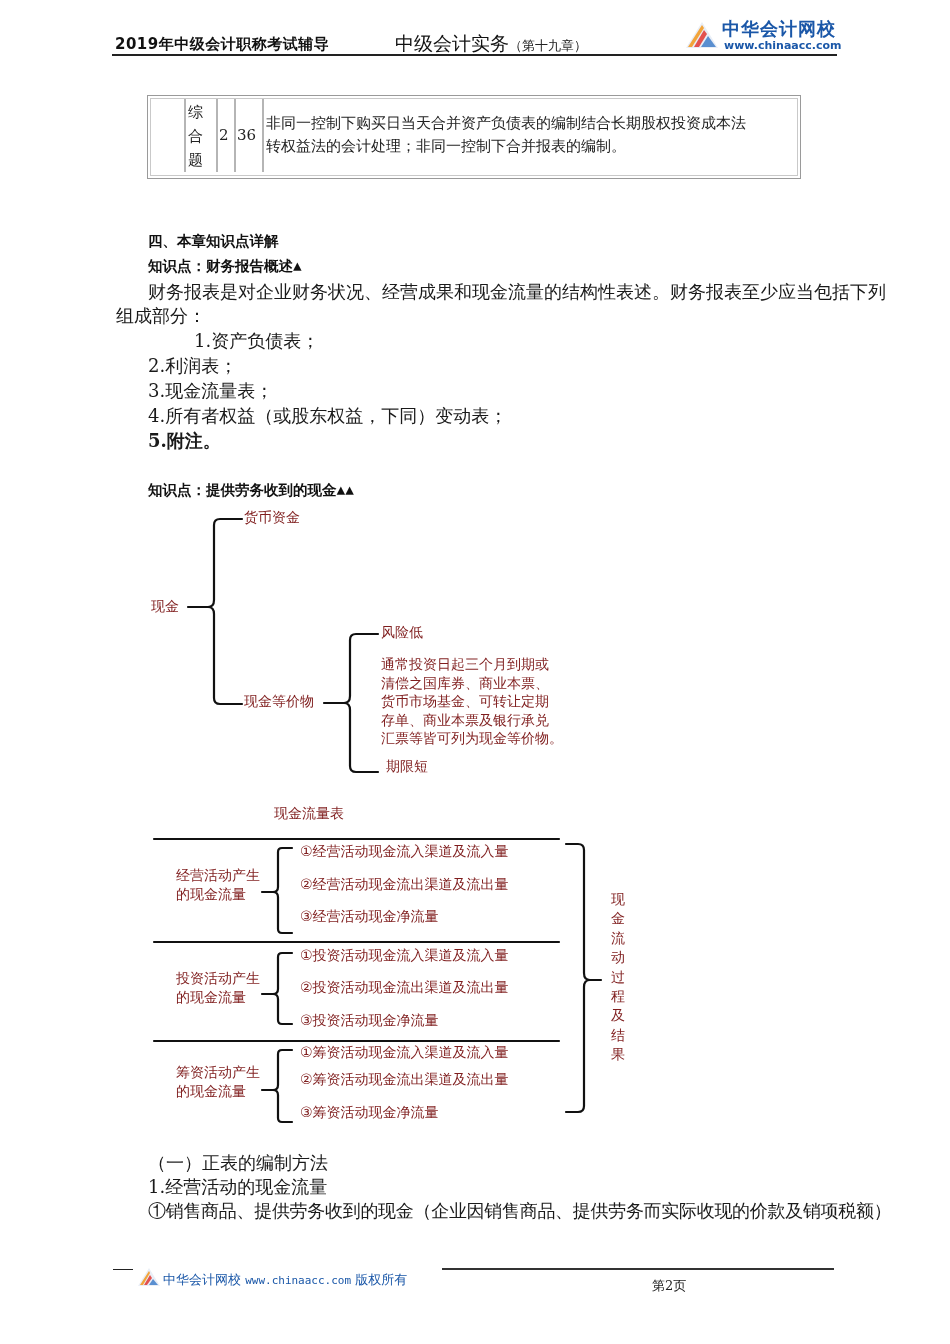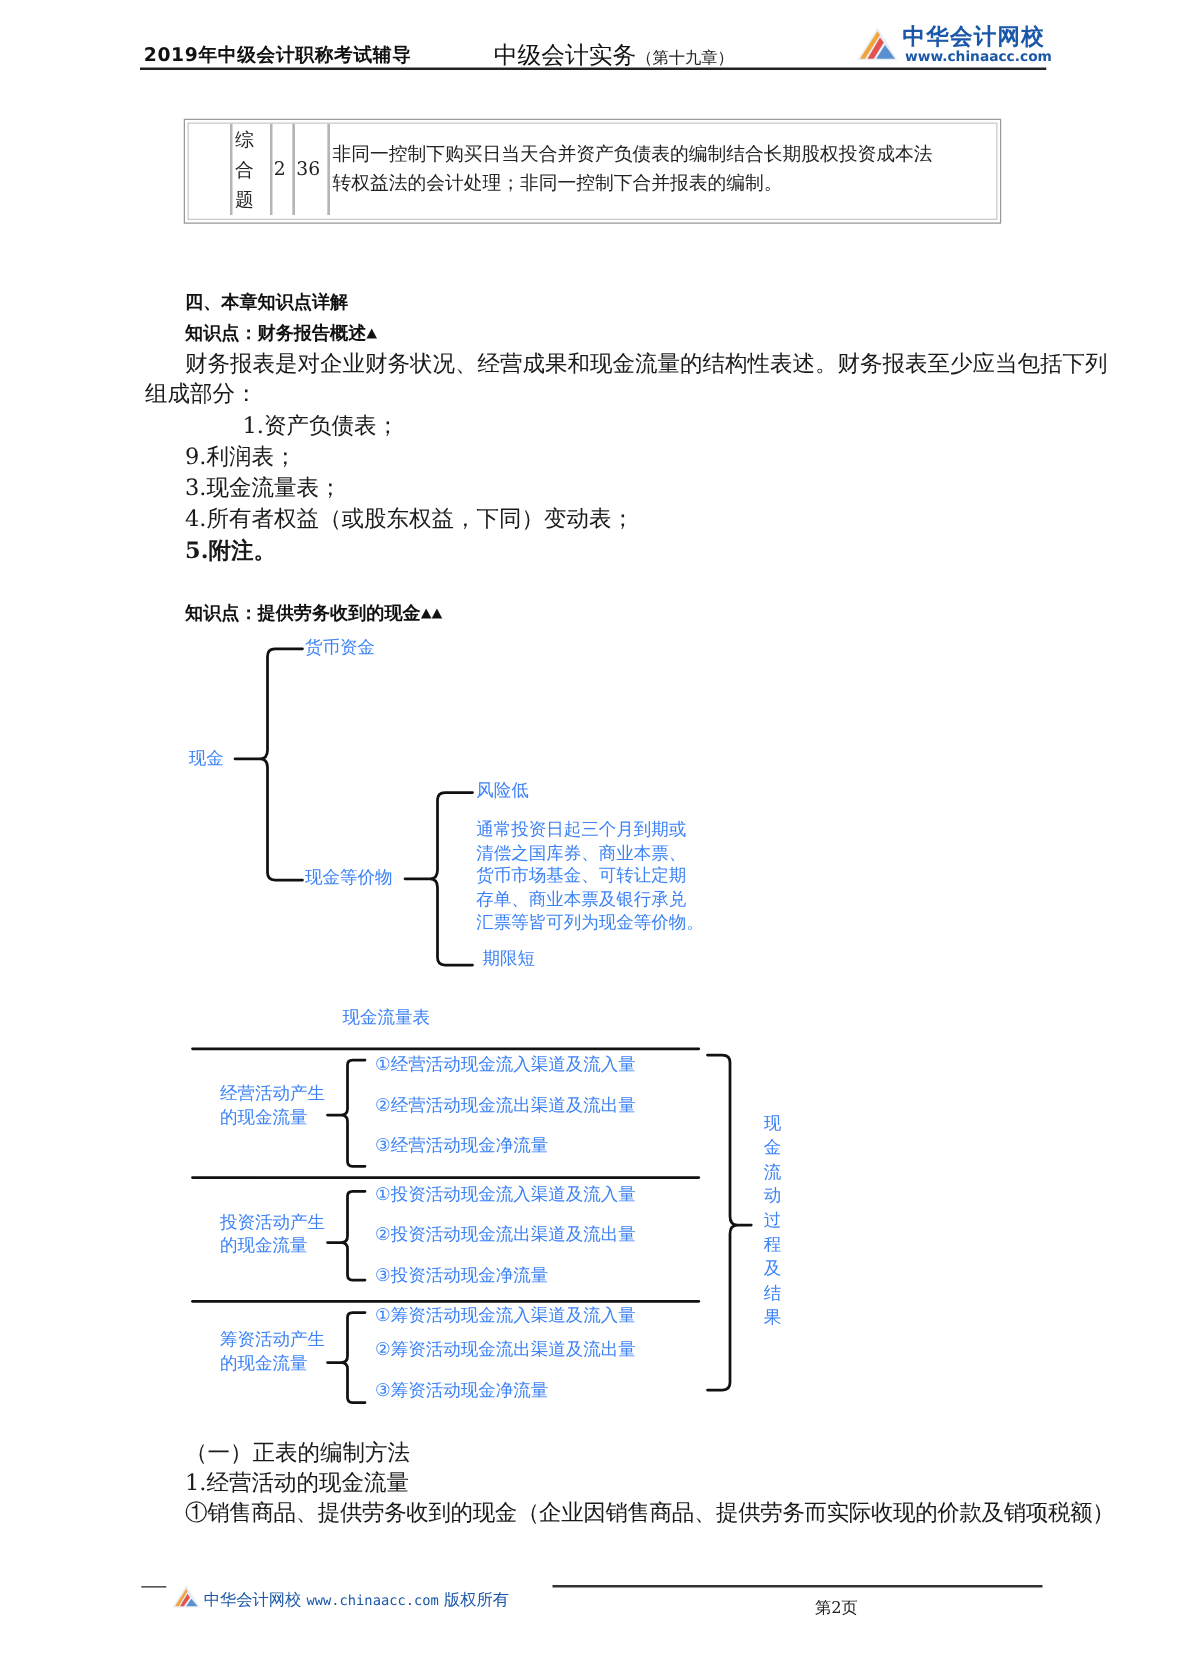--- a/index.html
+++ b/index.html
@@ -19,21 +19,21 @@
   
   .tbl { left: 147px; top: 95px; width: 652px; height: 82px; border: 1px solid #9a9a9a; box-shadow: inset 0 0 0 2px #fff, inset 0 0 0 3px #c9c9c9; }
   .tbl .cell { position: absolute; top: 3px; bottom: 6px; border-left: 2px solid #b5b5b5; border-right: 1px solid #d0d0d0; }
   .tbl .txt { position: absolute; font-size: 15px; line-height: 23px; color: #222; }
 
   
   .p { font-size: 18px; line-height: 24px; color: #1a1a1a; white-space: nowrap; }
   .h { font-family: Liberation Mono, monospace; font-weight: bold; font-size: 14.5px; color: #111; }
 
   
-  .dg { font-family: "DejaVu Sans", sans-serif; font-size: 14px; color: #3b82f6; white-space: nowrap; }
+  .dg { font-family: "DejaVu Sans", sans-serif; font-size: 14px; color: #7f1d1d; white-space: nowrap; }
   svg.lines { position: absolute; left: 0; top: 0; }
 
   
   .ftr-rule-l { left: 113px; top: 1269px; width: 20px; height: 1px; background: #222; }
   .ftr-rule-r { left: 442px; top: 1268px; width: 392px; height: 2px; background: #333; }
   .ftr-text { left: 163px; top: 1271px; font-family: "DejaVu Sans", sans-serif; font-size: 13px; color: #1a57a8; }
   .ftr-text .url { font-family: "DejaVu Sans Mono", monospace; font-size: 11px; }
   .ftr-page { left: 652px; top: 1277px; font-size: 13px; color: #222; }
 </style>
 </head>
@@ -71,21 +71,21 @@
     <div>非同一控制下购买日当天合并资产负债表的编制结合长期股权投资成本法</div>
     <div>转权益法的会计处理；非同一控制下合并报表的编制。</div>
   </div>
 </div>
 
 <div class="abs h" style="left:148px; top:232px;">四、本章知识点详解</div>
 <div class="abs h" style="left:148px; top:257px;">知识点：财务报告概述▲</div>
 <div class="abs p" style="left:148px; top:280px;">财务报表是对企业财务状况、经营成果和现金流量的结构性表述。财务报表至少应当包括下列</div>
 <div class="abs p" style="left:116px; top:304px;">组成部分：</div>
 <div class="abs p" style="left:164px; top:329px;margin-left:30px;">1.资产负债表；</div>
-<div class="abs p" style="left:148px; top:354px;">9.利润表；</div>
+<div class="abs p" style="left:148px; top:354px;">2.利润表；</div>
 <div class="abs p" style="left:148px; top:379px;">3.现金流量表；</div>
 <div class="abs p" style="left:148px; top:404px;">4.所有者权益（或股东权益，下同）变动表；</div>
 <div class="abs p" style="left:148px; top:429px;font-weight:bold;">5.附注。</div>
 
 <div class="abs h" style="left:148px; top:481px;">知识点：提供劳务收到的现金▲▲</div>
 
 <svg class="lines" width="950" height="1344">
   <g fill="none" stroke="#111" stroke-width="2.2" stroke-linecap="round" stroke-linejoin="round">
 
     <path d="M242,519 L220,519 Q214,519 214,525 L214,600 Q214,607 208,607 L188,607 M208,607 Q214,607 214,614 L214,698 Q214,704 220,704 L242,704"></path>

